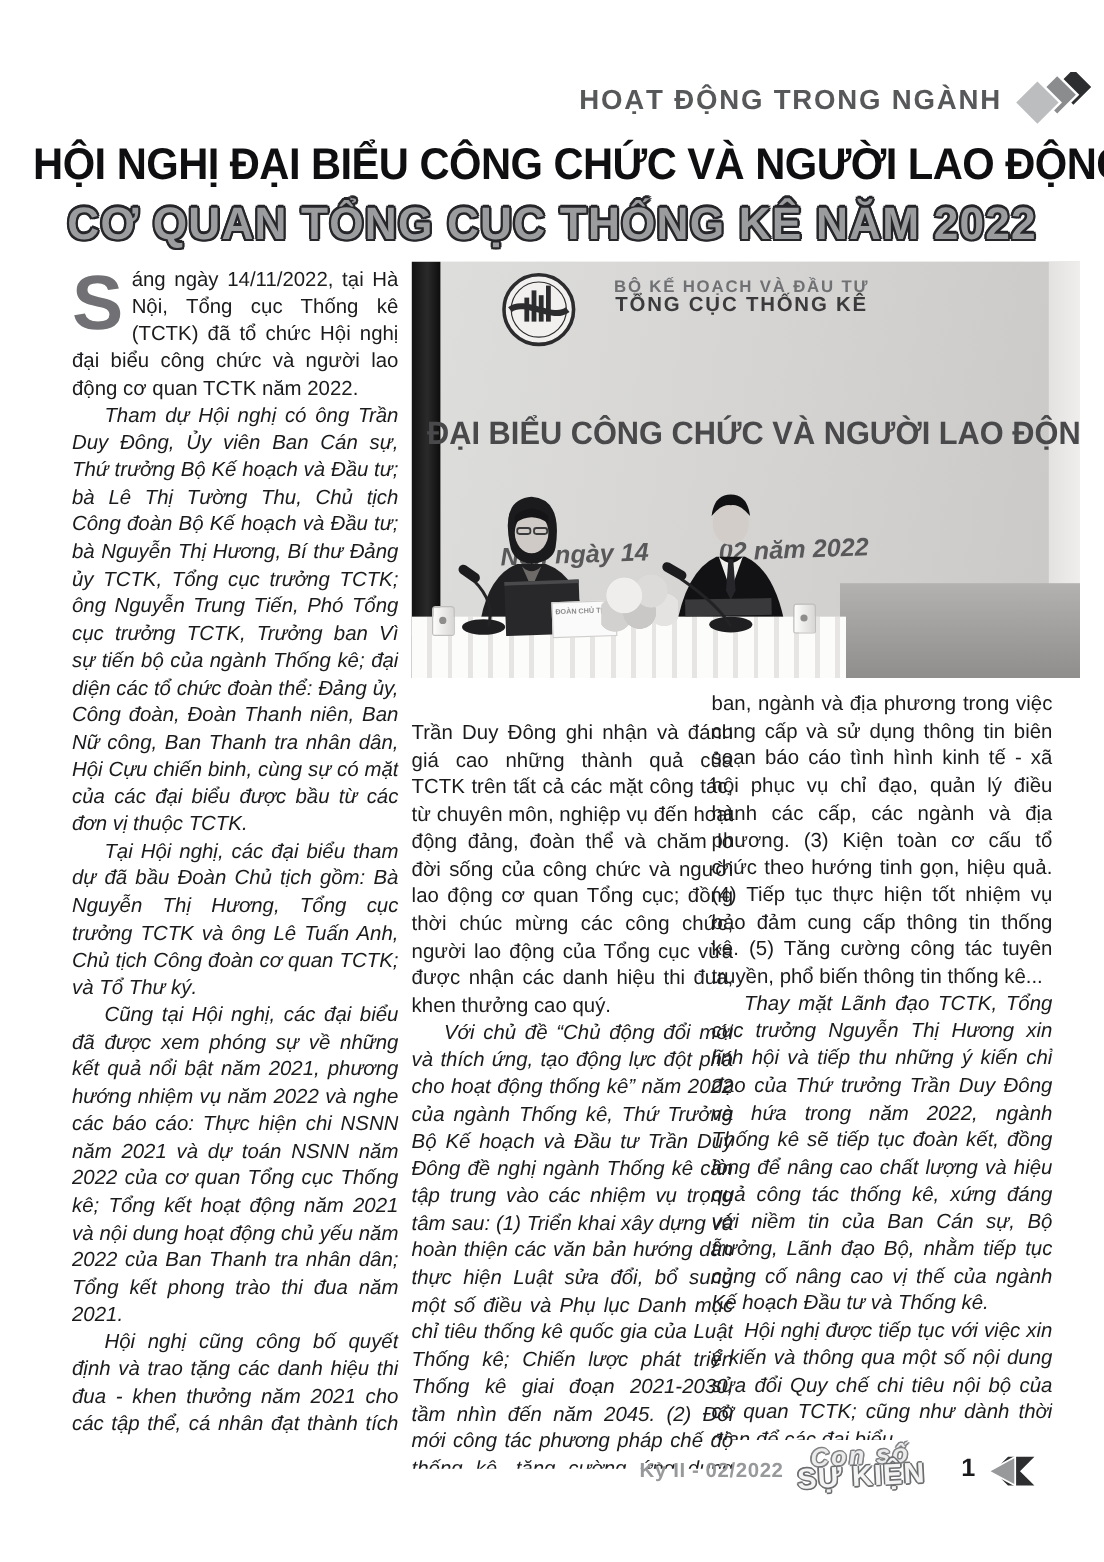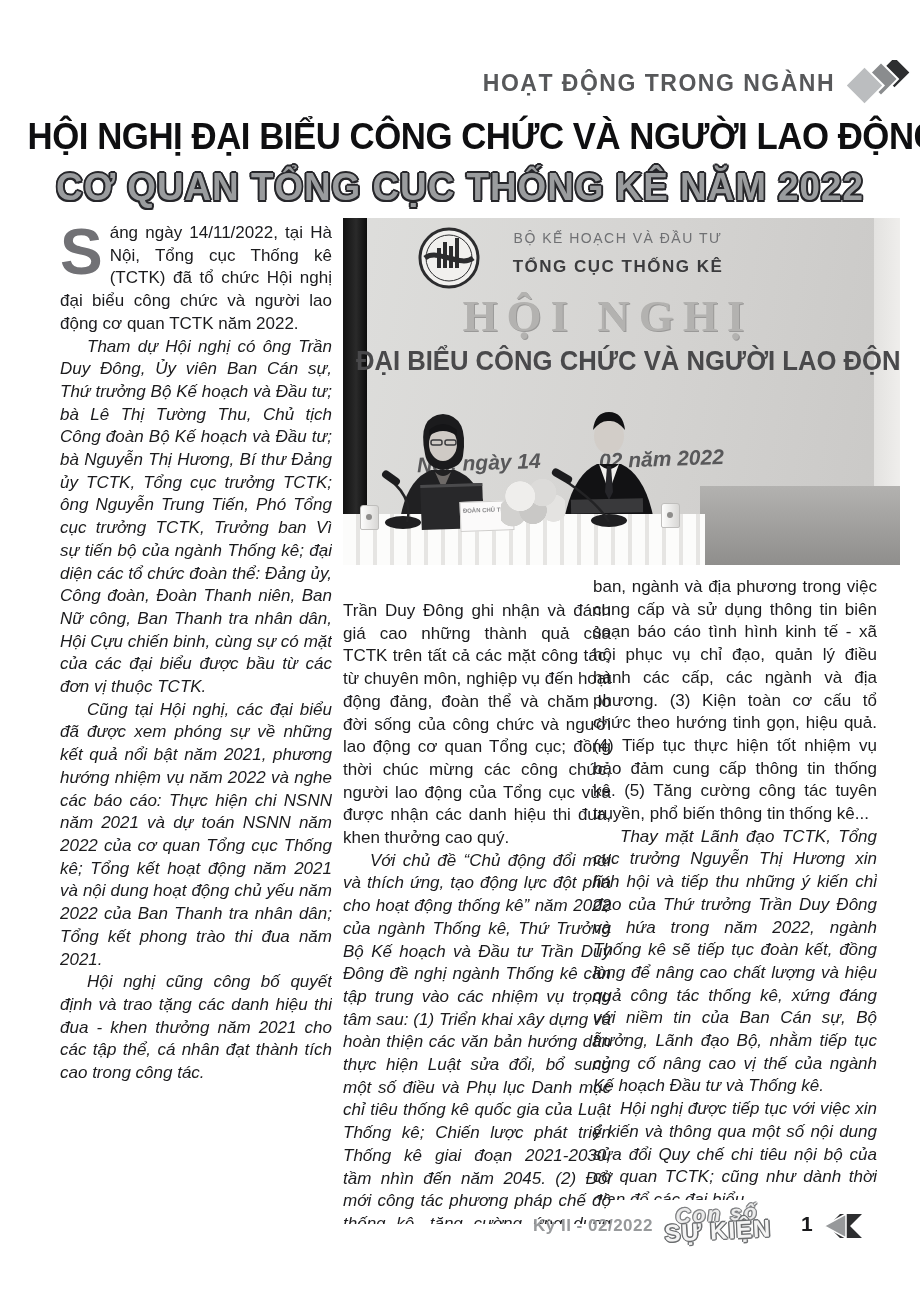--- a/index.html
+++ b/index.html
@@ -32,22 +32,22 @@
   
   .photo{position:absolute;left:343px;top:218px;width:557px;height:347px;overflow:hidden;
          background:linear-gradient(100deg,#dededc 0%,#d4d3d1 55%,#c9c8c6 100%);}
   .ph-curtain{position:absolute;left:0;top:0;width:24px;height:100%;
               background:linear-gradient(90deg,#121212 0%,#2a2a2a 55%,#0d0d0d 100%);}
   .ph-wall-right{position:absolute;right:0;top:0;width:26px;height:100%;
               background:linear-gradient(90deg,#e3e2e0,#efeeec);}
   .ph-floor{position:absolute;left:357px;top:268px;width:200px;height:79px;
             background:linear-gradient(#b3b2b0,#8f8e8c);}
   .ph-ministry{position:absolute;left:150px;top:12px;width:250px;text-align:center;
-               font-size:14px;font-weight:400;color:#6f7073;letter-spacing:1.5px;}
-  .ph-agency{position:absolute;left:150px;top:39px;width:250px;text-align:center;
+               font-size:14px;font-weight:700;color:#6f7073;letter-spacing:1.5px;}
+  .ph-agency{position:absolute;left:150px;top:26px;width:250px;text-align:center;
              font-size:17px;font-weight:800;color:#3b3b3d;letter-spacing:1.5px;}
   .ph-heading{position:absolute;left:50px;top:72px;width:430px;text-align:center;
               font-family:"Liberation Serif",serif;font-size:45px;font-weight:700;
               color:#b3b2b0;letter-spacing:9px;text-shadow:1px 1px 0 #9a9998;}
   .ph-subheading{position:absolute;left:0px;top:128px;width:515px;text-align:center;
               font-size:27px;font-weight:800;color:#49494b;transform:scaleX(0.95);white-space:nowrap;}
   .ph-year{position:absolute;left:0px;top:168px;width:515px;text-align:center;
               font-size:27px;font-weight:800;color:#49494b;}
   .ph-date{position:absolute;top:233px;font-size:21px;font-weight:700;font-style:italic;
            color:#58585a;transform:rotate(-2deg);white-space:nowrap;}
@@ -117,21 +117,20 @@
       <circle cx="32" cy="32" r="23" fill="none" stroke="#2c2c2e" stroke-width="1"></circle>
       <rect x="20" y="22" width="4" height="20" fill="#2c2c2e"></rect>
       <rect x="26" y="16" width="4" height="26" fill="#2c2c2e"></rect>
       <rect x="32" y="20" width="4" height="22" fill="#2c2c2e"></rect>
       <rect x="38" y="12" width="4" height="30" fill="#2c2c2e"></rect>
       <path d="M8 32 C 20 22, 44 42, 56 32" fill="none" stroke="#2c2c2e" stroke-width="5"></path>
     </svg>
 
     <div class="ph-ministry">BỘ KẾ HOẠCH VÀ ĐẦU TƯ</div>
     <div class="ph-agency">TỔNG CỤC THỐNG KÊ</div>
-    <div class="ph-heading">HỘI NGHỊ</div>
     <div class="ph-subheading">ĐẠI BIỂU CÔNG CHỨC VÀ NGƯỜI LAO ĐỘNG</div>
     <div class="ph-date left">Nội, ngày 14</div>
     <div class="ph-date right">02 năm 2022</div>
 
     <svg class="ph-person" style="left:36px;top:192px;" width="130" height="116" viewBox="0 0 130 116">
       <path d="M46 44 Q38 6 64 4 Q90 6 84 46 Q82 58 64 60 Q48 58 46 44 Z" fill="#1b1b1d"></path>
       <ellipse cx="64" cy="34" rx="14" ry="17" fill="#cfcac5"></ellipse>
       <path d="M50 26 Q64 16 78 26 L78 20 Q64 8 50 20 Z" fill="#151517"></path>
       <rect x="52" y="30" width="11" height="5" rx="2" fill="none" stroke="#3a3a3c" stroke-width="1.5"></rect>
       <rect x="66" y="30" width="11" height="5" rx="2" fill="none" stroke="#3a3a3c" stroke-width="1.5"></rect>
@@ -168,20 +167,21 @@
       <rect x="12" y="6" width="22" height="8" rx="4" fill="#1c1c1e" transform="rotate(30 23 10)"></rect>
     </svg>
     <div class="ph-cup" style="left:318px;top:285px;">
         <span class="dot"></span>
       </div>
   </div>
 
   <div class="col" id="col1">
     <p><span class="dropcap">S</span><span>áng ngày 14/11/2022, tại Hà Nội, Tổng cục Thống kê (TCTK) đã tổ chức Hội nghị đại biểu công chức và người lao động cơ quan TCTK năm 2022.</span></p>
     <p class="p-indent">Tham dự Hội nghị có ông Trần Duy Đông, Ủy viên Ban Cán sự, Thứ trưởng Bộ Kế hoạch và Đầu tư; bà Lê Thị Tường Thu, Chủ tịch Công đoàn Bộ Kế hoạch và Đầu tư; bà Nguyễn Thị Hương, Bí thư Đảng ủy TCTK, Tổng cục trưởng TCTK; ông Nguyễn Trung Tiến, Phó Tổng cục trưởng TCTK, Trưởng ban Vì sự tiến bộ của ngành Thống kê; đại diện các tổ chức đoàn thể: Đảng ủy, Công đoàn, Đoàn Thanh niên, Ban Nữ công, Ban Thanh tra nhân dân, Hội Cựu chiến binh, cùng sự có mặt của các đại biểu được bầu từ các đơn vị thuộc TCTK.</p>
+    <p class="p-indent">Tại Hội nghị, các đại biểu tham dự đã bầu Đoàn Chủ tịch gồm: Bà Nguyễn Thị Hương, Tổng cục trưởng TCTK và ông Lê Tuấn Anh, Chủ tịch Công đoàn cơ quan TCTK; và Tổ Thư ký.</p>
     <p class="p-indent">Cũng tại Hội nghị, các đại biểu đã được xem phóng sự về những kết quả nổi bật năm 2021, phương hướng nhiệm vụ năm 2022 và nghe các báo cáo: Thực hiện chi NSNN năm 2021 và dự toán NSNN năm 2022 của cơ quan Tổng cục Thống kê; Tổng kết hoạt động năm 2021 và nội dung hoạt động chủ yếu năm 2022 của Ban Thanh tra nhân dân; Tổng kết phong trào thi đua năm 2021.</p>
     <p class="p-indent">Hội nghị cũng công bố quyết định và trao tặng các danh hiệu thi đua - khen thưởng năm 2021 cho các tập thể, cá nhân đạt thành tích cao trong công tác.</p>
 
   </div>
 
   <div class="col" id="col2">
     <p>Trần Duy Đông ghi nhận và đánh giá cao những thành quả của TCTK trên tất cả các mặt công tác, từ chuyên môn, nghiệp vụ đến hoạt động đảng, đoàn thể và chăm lo đời sống của công chức và người lao động cơ quan Tổng cục; đồng thời chúc mừng các công chức, người lao động của Tổng cục vừa được nhận các danh hiệu thi đua, khen thưởng cao quý.</p>
     <p class="p-indent">Với chủ đề “Chủ động đổi mới và thích ứng, tạo động lực đột phá cho hoạt động thống kê” năm 2022 của ngành Thống kê, Thứ Trưởng Bộ Kế hoạch và Đầu tư Trần Duy Đông đề nghị ngành Thống kê cần tập trung vào các nhiệm vụ trọng tâm sau: (1) Triển khai xây dựng và hoàn thiện các văn bản hướng dẫn thực hiện Luật sửa đổi, bổ sung một số điều và Phụ lục Danh mục chỉ tiêu thống kê quốc gia của Luật Thống kê; Chiến lược phát triển Thống kê giai đoạn 2021-2030, tầm nhìn đến năm 2045. (2) Đổi mới công tác phương pháp chế độ thống kê, tăng cường ứng dụng công nghệ thông tin trong hoạt động thống kê, kết nối các Bộ,</p>
   </div>
 

